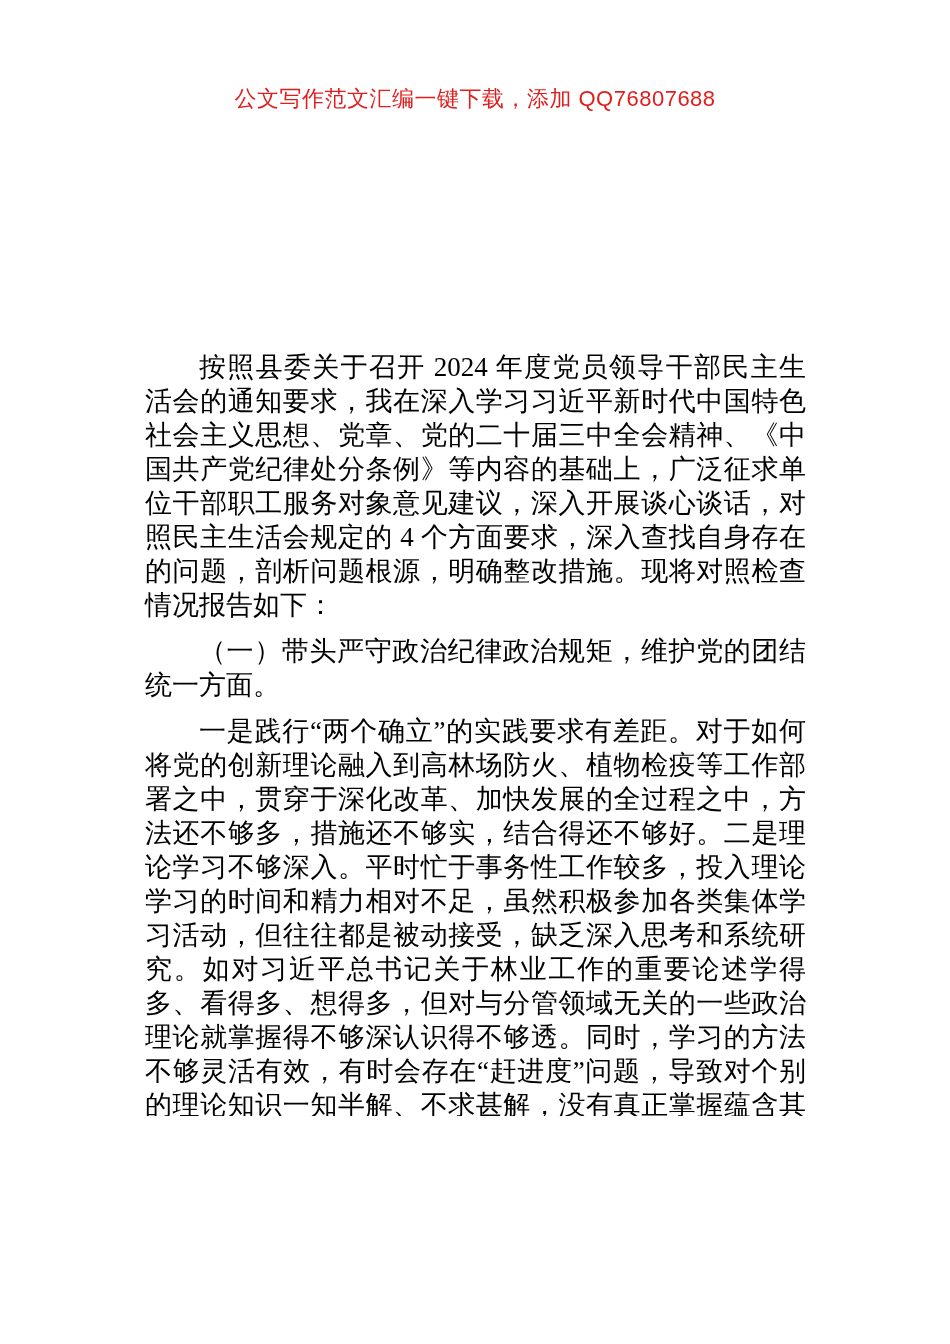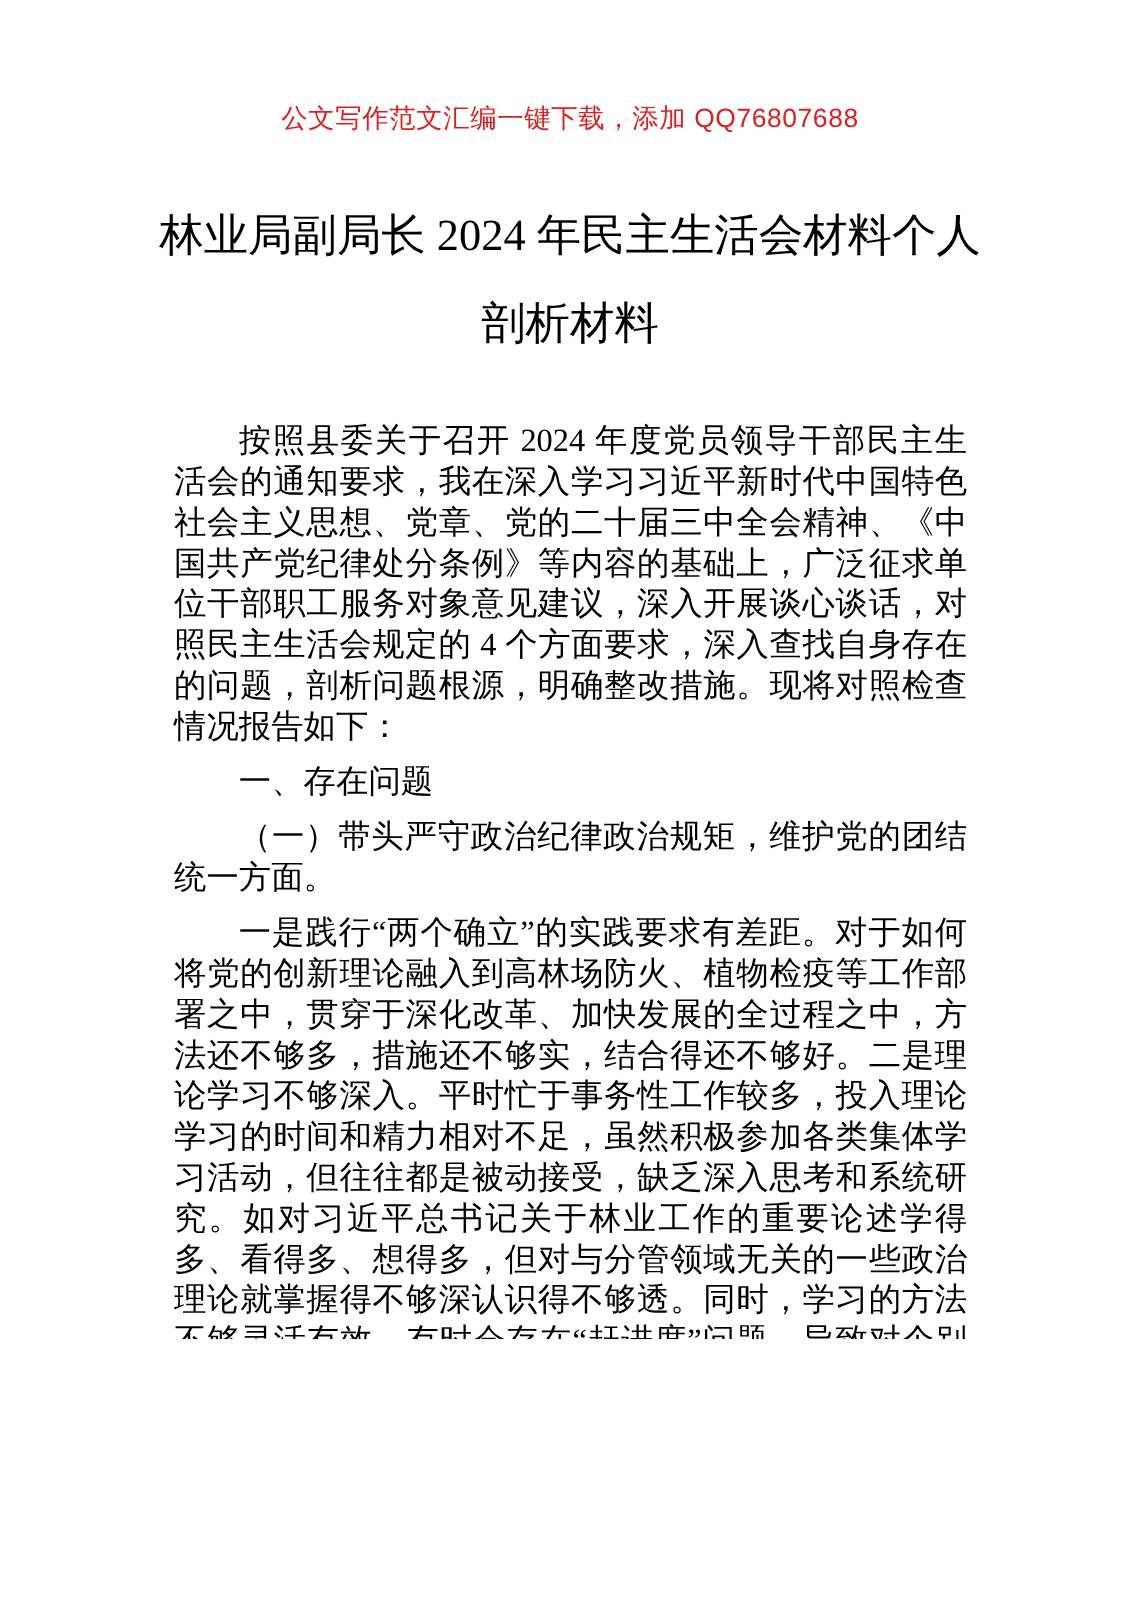--- a/index.html
+++ b/index.html
@@ -72,24 +72,22 @@
     color: #000000;
   }
 </style>
 </head>
 <body>
 
 <div class="page">
 
   <div class="notice">公文写作范文汇编一键下载，添加 QQ76807688</div>
 
-  <h1 class="doc-title">林业局副局长 2024 年民主生活会材料个人剖析材料</h1>
 
   <div class="doc-body">
     <p>按照县委关于召开 2024 年度党员领导干部民主生活会的通知要求，我在深入学习习近平新时代中国特色社会主义思想、党章、党的二十届三中全会精神、《中国共产党纪律处分条例》等内容的基础上，广泛征求单位干部职工服务对象意见建议，深入开展谈心谈话，对照民主生活会规定的 4 个方面要求，深入查找自身存在的问题，剖析问题根源，明确整改措施。现将对照检查情况报告如下：</p>
-    <p>一、存在问题</p>
     <p>（一）带头严守政治纪律政治规矩，维护党的团结统一方面。</p>
     <p>一是践行“两个确立”的实践要求有差距。对于如何将党的创新理论融入到高林场防火、植物检疫等工作部署之中，贯穿于深化改革、加快发展的全过程之中，方法还不够多，措施还不够实，结合得还不够好。二是理论学习不够深入。平时忙于事务性工作较多，投入理论学习的时间和精力相对不足，虽然积极参加各类集体学习活动，但往往都是被动接受，缺乏深入思考和系统研究。如对习近平总书记关于林业工作的重要论述学得多、看得多、想得多，但对与分管领域无关的一些政治理论就掌握得不够深认识得不够透。同时，学习的方法不够灵活有效，有时会存在“赶进度”问题，导致对个别的理论知识一知半解、不求甚解，没有真正掌握蕴含其中的立场观点方法，未能把学习成果全面转化为认识、分析和解决问题的能力。三是大局意识有待加强。作为党员领导干部，自己能够主动</p>
   </div>
 
   <div class="page-number">1</div>
 
 </div>
 
 </body></html>

